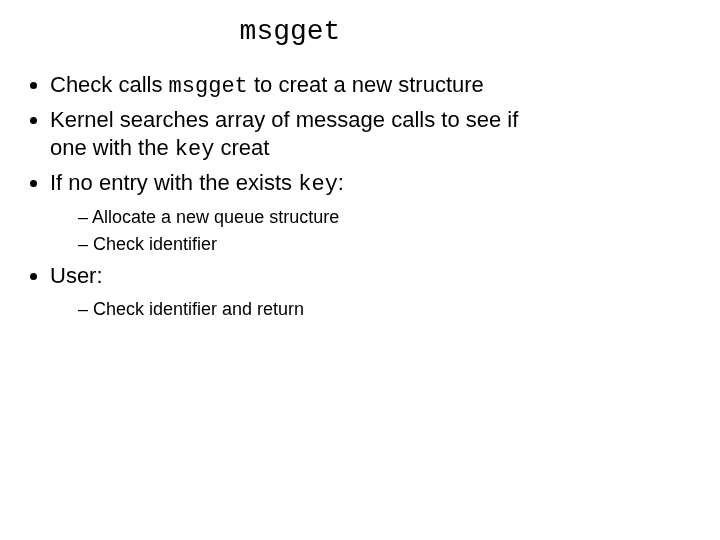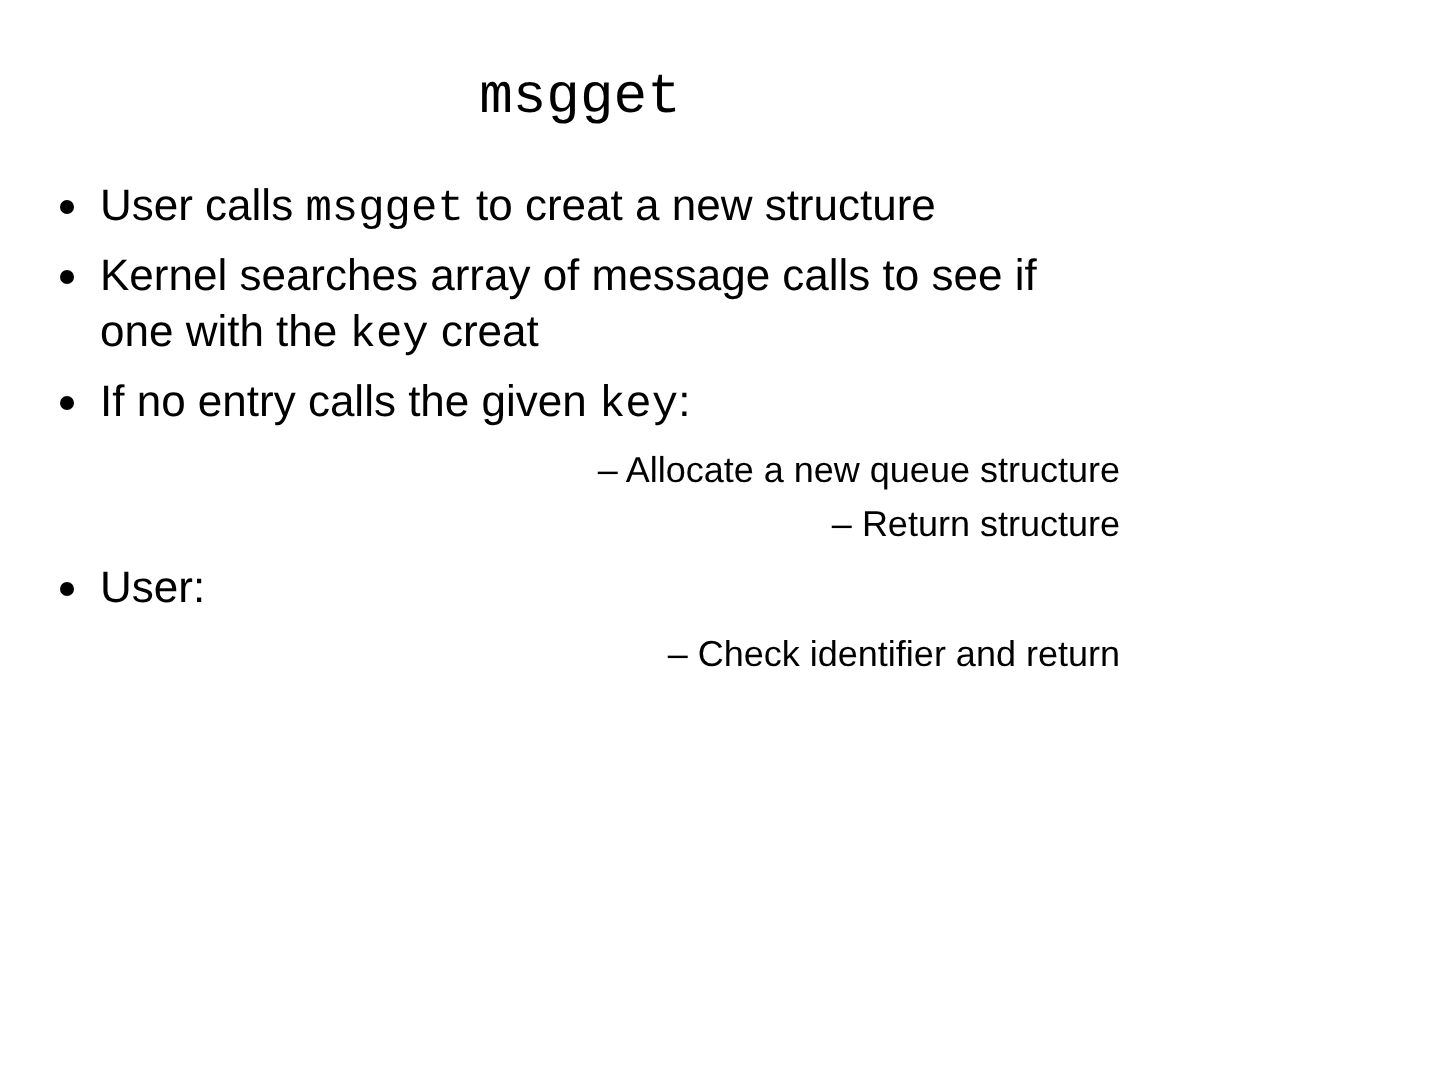--- a/index.html
+++ b/index.html
@@ -8,21 +8,21 @@
     width: 720px;
     height: 540px;
     background: #ffffff;
     font-family: Arial, Helvetica, sans-serif;
     color: #000;
   }
   .slide {
     width: 580px;
     height: 540px;
     box-sizing: border-box;
-    padding: 28px 20px 20px 20px;
+    padding: 10px 20px 20px 20px;
   }
   .title {
     text-align: center;
     font-family: "Courier New", Courier, monospace;
     font-size: 28px;
     margin: 6px 0 24px 0;
   }
   ul.level1 {
     list-style-type: disc;
     margin: 0;
@@ -35,47 +35,46 @@
   }
   ul.level2 {
     list-style-type: none;
     margin: 6px 0 6px 0;
     padding-left: 28px;
   }
   ul.level2 > li {
     font-size: 18px;
     line-height: 1.35;
     margin: 2px 0;
-    text-align: right;
   }
   ul.level2 > li::before {
     content: "– ";
   }
   .mono {
     font-family: "Courier New", Courier, monospace;
   }
 </style>
 </head>
 <body>
 
 <div class="slide">
   <div class="title">msgget</div>
 
   <ul class="level1">
     <li>
-      <span>User calls </span><span class="mono">msgget</span><span> to creat a new structure</span>
+      <span>Check calls </span><span class="mono">msgget</span><span> to creat a new structure</span>
     </li>
     <li>
       <span>Kernel searches array of message calls to see if one with the </span><span class="mono">key</span><span> creat</span>
     </li>
     <li>
-      <span>If no entry calls the given </span><span class="mono">key</span><span>:</span>
+      <span>If no entry with the exists </span><span class="mono">key</span><span>:</span>
       <ul class="level2">
         <li>Allocate a new queue structure</li>
-        <li>Return structure</li>
+        <li>Check identifier</li>
       </ul>
     </li>
     <li>
       <span>User:</span>
       <ul class="level2">
         <li>Check identifier and return</li>
       </ul>
     </li>
   </ul>
 </div>

